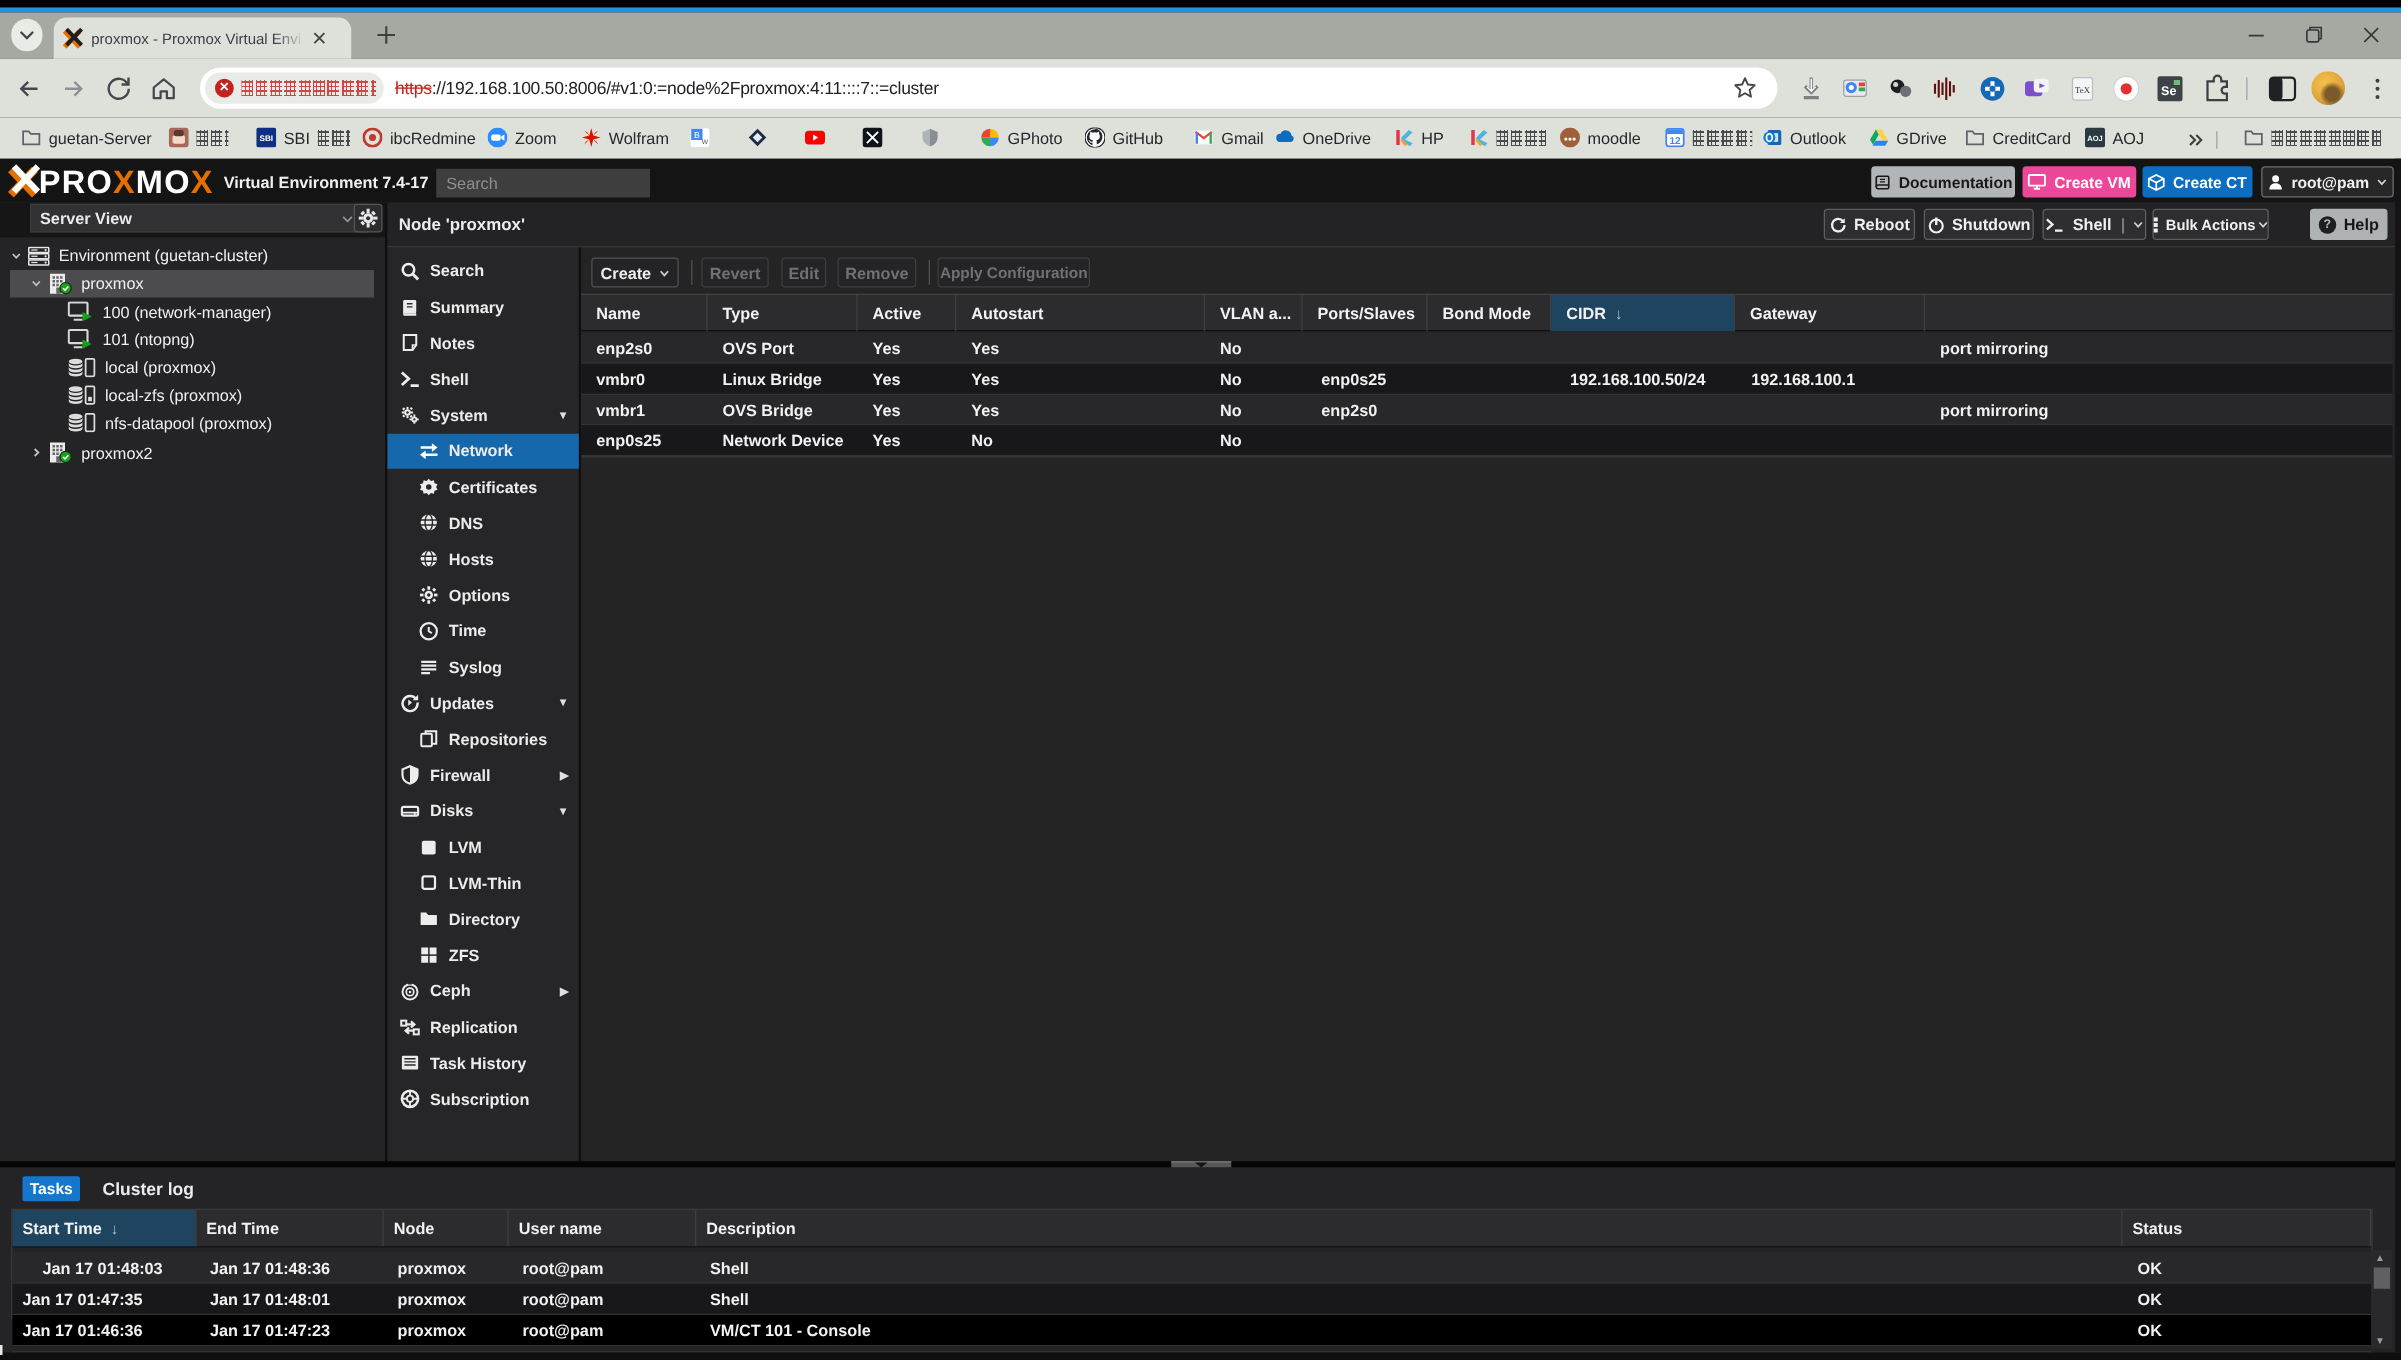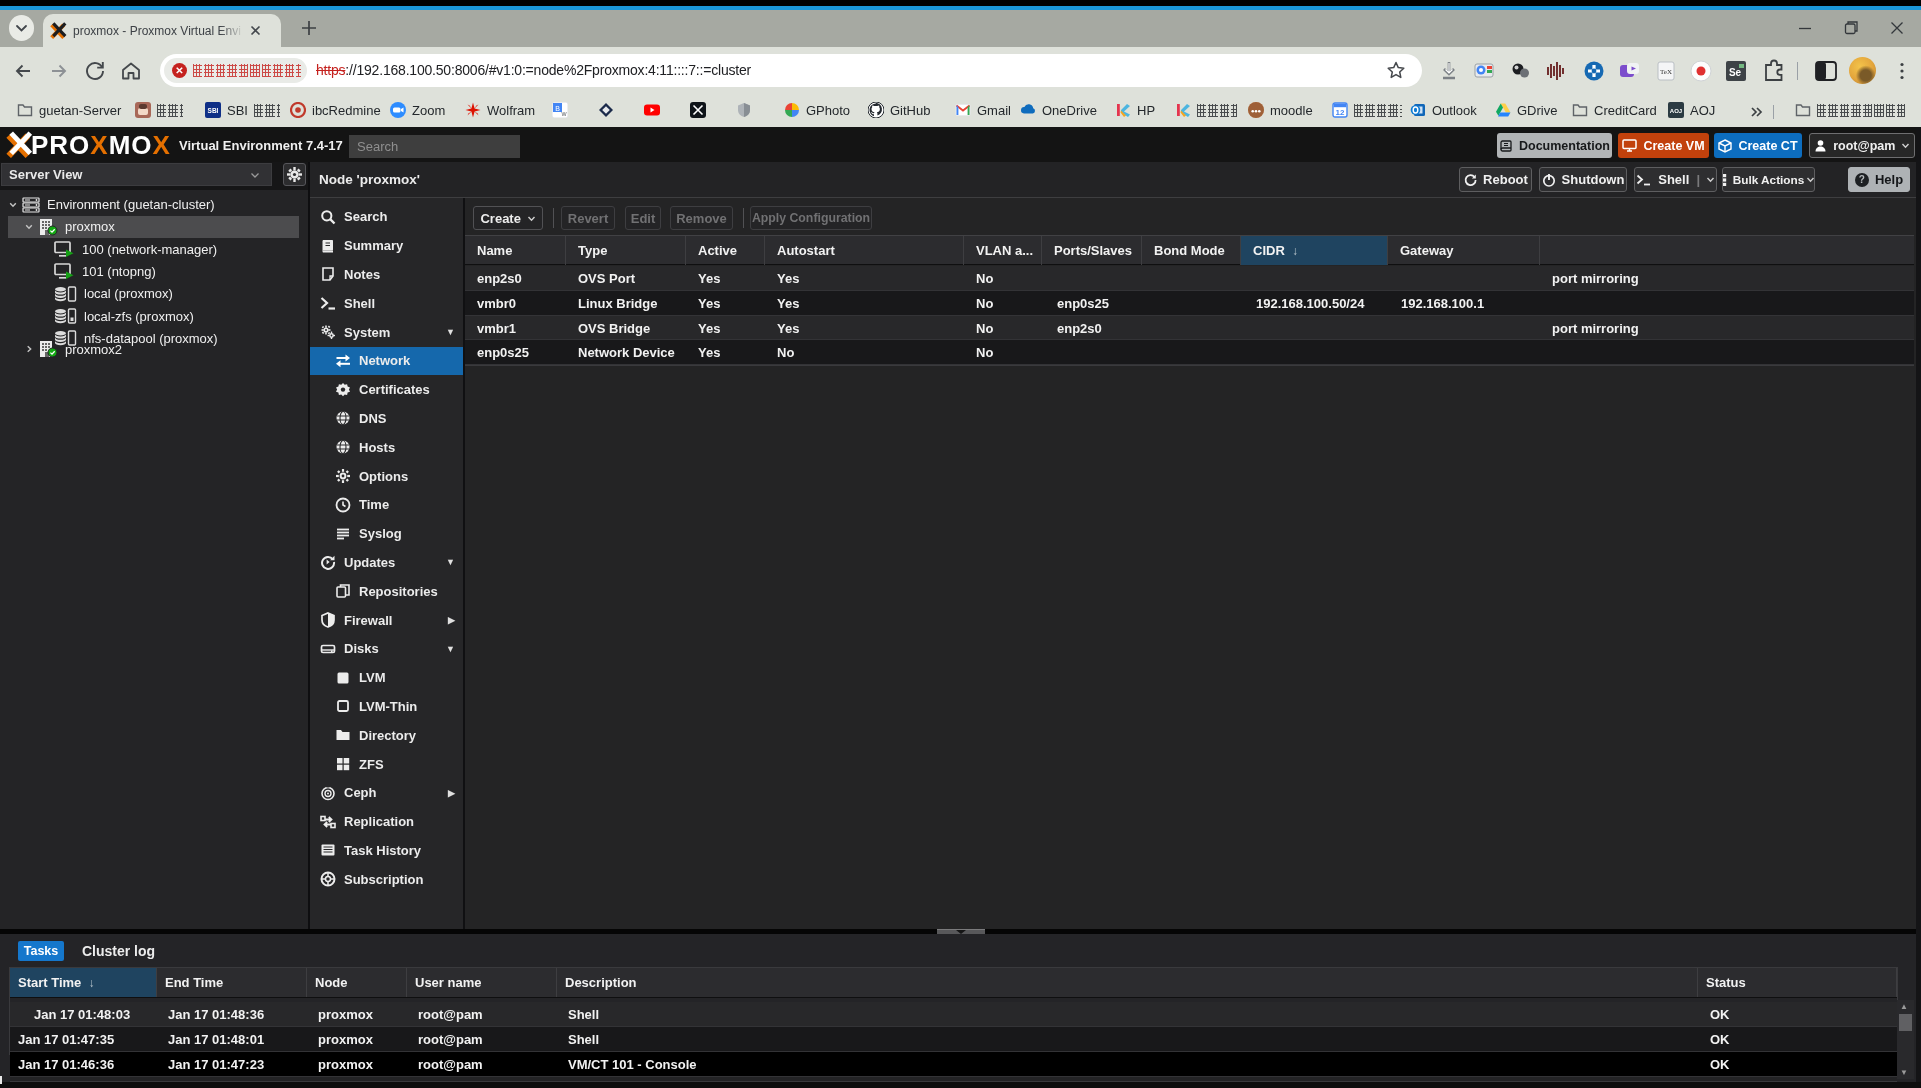--- a/index.html
+++ b/index.html
@@ -19,21 +19,21 @@
 .bm{top:6px;height:20px;display:flex;align-items:center;font-size:13px;color:#24282c;white-space:nowrap;position:absolute}
 .bm .lb{margin-left:6px}
 .bmico{width:16px;height:16px;flex:0 0 16px;position:relative}
 #pveheader{left:0;top:127px;width:1921px;height:35px;background:#141414}
 #pvelogotext{left:31px;top:3px;font-size:26px;font-weight:bold;color:#fff;letter-spacing:1px}
 #pvelogotext .o{color:#e57000}
 #vetext{left:179px;top:11px;font-size:13px;font-weight:bold;color:#f0f0f0}
 #pvesearch{left:349px;top:8px;width:171px;height:23px;background:#3e3e3e;color:#8f8f8f;font-size:13px;line-height:23px;padding-left:8px}
 .hbtn{top:6px;height:25px;border-radius:3px;font-size:12.5px;font-weight:bold;display:flex;align-items:center;justify-content:center;position:absolute}
 #leftpanel{left:0;top:162px;width:310px;height:767px;background:#242426;border-right:2px solid #0e0e10}
-#svcombo{left:1px;top:1px;width:271px;height:23px;background:#313134;border:1px solid #3c3c3f;color:#eaeaea;font-size:13px;font-weight:bold;line-height:21px;padding-left:7px;position:absolute}
+#svcombo{left:24px;top:1px;width:271px;height:23px;background:#313134;border:1px solid #3c3c3f;color:#eaeaea;font-size:13px;font-weight:bold;line-height:21px;padding-left:7px;position:absolute}
 #gearbtn{left:283px;top:1px;width:23px;height:23px;background:#2c2c2e;border:1px solid #56565a;border-radius:3px;position:absolute}
 .trow{left:0;width:307px;height:22.3px;display:flex;align-items:center;font-size:13px;color:#f0f0f0;white-space:nowrap;position:absolute}
 .trow span.t{margin-left:7px}
 #titlebar{left:310px;top:162px;width:1611px;height:36px;background:#232325;border-bottom:1px solid #3e3e40}
 #nodetitle{left:9px;top:10px;font-size:13.5px;font-weight:bold;color:#ececec}
 .tbbtn{top:5px;height:25px;white-space:nowrap;} .tbbtn svg{flex:0 0 auto} .tbbtn{background:#2e2e30;border:1px solid #5e5e60;border-radius:3px;color:#f0f0f0;font-size:13px;font-weight:bold;display:flex;align-items:center;justify-content:center;position:absolute}
 #navpanel{left:310px;top:198px;width:155px;height:731px;background:#262628;border-right:2px solid #101012}
 .nav{left:0;width:153px;height:28.8px;display:flex;align-items:center;font-size:13px;font-weight:bold;color:#ececec;white-space:nowrap;position:absolute}
 .nav .ic{width:16px;height:16px;margin-left:10px;margin-right:8px;flex:0 0 16px;display:flex;align-items:center;justify-content:center}
 .nav.sub .ic{margin-left:25px}
@@ -484,21 +484,21 @@
       </g>
     </svg>
 <div class="abs" id="pvelogotext">PRO<span class="o">X</span>MO<span class="o">X</span></div>
 <div class="abs" id="vetext">Virtual Environment 7.4-17</div>
 <div class="abs" id="pvesearch">Search</div>
 <div class="hbtn" style="left:1497px;width:115px;background:#b2b5b7;color:#17191b"><svg style="margin-right:6px" width="14" height="14" viewBox="0 0 14 14">
         <path d="M3.5 2 L11 2 C11.7 2 12 2.5 12 3 L12 11 C12 11.7 11.5 12 11 12 L3.5 12 C2.7 12 2 11.3 2 10.5 L2 3.5 C2 2.7 2.7 2 3.5 2 Z" fill="none" stroke="#17191b" stroke-width="1.3"></path>
         <path d="M2 10.5 C2 9.7 2.7 9 3.5 9 L12 9" fill="none" stroke="#17191b" stroke-width="1.3"></path>
         <path d="M5 4.5 L9 4.5 M5 6.5 L9 6.5" stroke="#17191b" stroke-width="1"></path>
       </svg>Documentation</div>
-<div class="hbtn" style="left:1618px;width:91px;background:#c2410c;color:#fff"><svg style="margin-right:6px" width="15" height="13" viewBox="0 0 15 13">
+<div class="hbtn" style="left:1618px;width:91px;background:#ec4899;color:#fff"><svg style="margin-right:6px" width="15" height="13" viewBox="0 0 15 13">
         <rect x="1" y="1" width="13" height="8.5" rx="1" fill="none" stroke="#fff" stroke-width="1.5"></rect>
         <path d="M5 12 L10 12 M7.5 9.5 L7.5 12" stroke="#fff" stroke-width="1.5"></path>
       </svg>Create VM</div>
 <div class="hbtn" style="left:1714px;width:88px;background:#0d6dbf;color:#fff"><svg style="margin-right:6px" width="14" height="14" viewBox="0 0 14 14">
         <path d="M7 1 L13 4 L13 10 L7 13 L1 10 L1 4 Z" fill="none" stroke="#fff" stroke-width="1.4"></path>
         <path d="M1 4 L7 7 L13 4 M7 7 L7 13" fill="none" stroke="#fff" stroke-width="1.4"></path>
       </svg>Create CT</div>
 <div class="hbtn" style="left:1809px;width:106px;background:#272727;border:1px solid #6e6e70;color:#f0f0f0"><svg style="margin-right:6px" width="13" height="13" viewBox="0 0 13 13">
         <circle cx="6.5" cy="4" r="2.8" fill="#fff"></circle>
         <path d="M1.5 12.5 C1.5 9 4 7.5 6.5 7.5 C9 7.5 11.5 9 11.5 12.5 Z" fill="#fff"></path>
@@ -641,21 +641,21 @@
         <g fill="#dcdcdc">
           <ellipse cx="6.5" cy="3.2" rx="5.5" ry="2.2"></ellipse>
           <path d="M1 4.2 L1 6.4 A5.5 2.2 0 0 0 12 6.4 L12 4.2 A5.5 2.2 0 0 1 1 4.2 Z"></path>
           <path d="M1 7.6 L1 9.8 A5.5 2.2 0 0 0 12 9.8 L12 7.6 A5.5 2.2 0 0 1 1 7.6 Z"></path>
           <path d="M1 11 L1 13 A5.5 2.2 0 0 0 12 13 L12 11 A5.5 2.2 0 0 1 1 11 Z"></path>
         </g>
         <rect x="14.5" y="1" width="7" height="14" rx="1" fill="none" stroke="#dcdcdc" stroke-width="1.4"></rect>
       </svg>
       <span class="t">nfs-datapool (proxmox)</span>
     </div>
-<div class="trow" style="top:176px;">
+<div class="trow" style="top:189px;">
       <span style="width:24px;flex:0 0 24px"></span>
       <span style="width:10px;flex:0 0 10px">
         <svg width="10" height="10" viewBox="0 0 10 10">
           <path d="M3.7 2.2 L6.7 5 L3.7 7.8" stroke="#c4c4c4" stroke-width="1.4" fill="none"></path>
         </svg>
       </span>
       <span style="width:4px;flex:0 0 4px"></span>
       <svg width="20" height="18" viewBox="0 0 20 18">
         <rect x="2" y="1" width="12" height="16" fill="#ececec"></rect>
         <g fill="#666">

